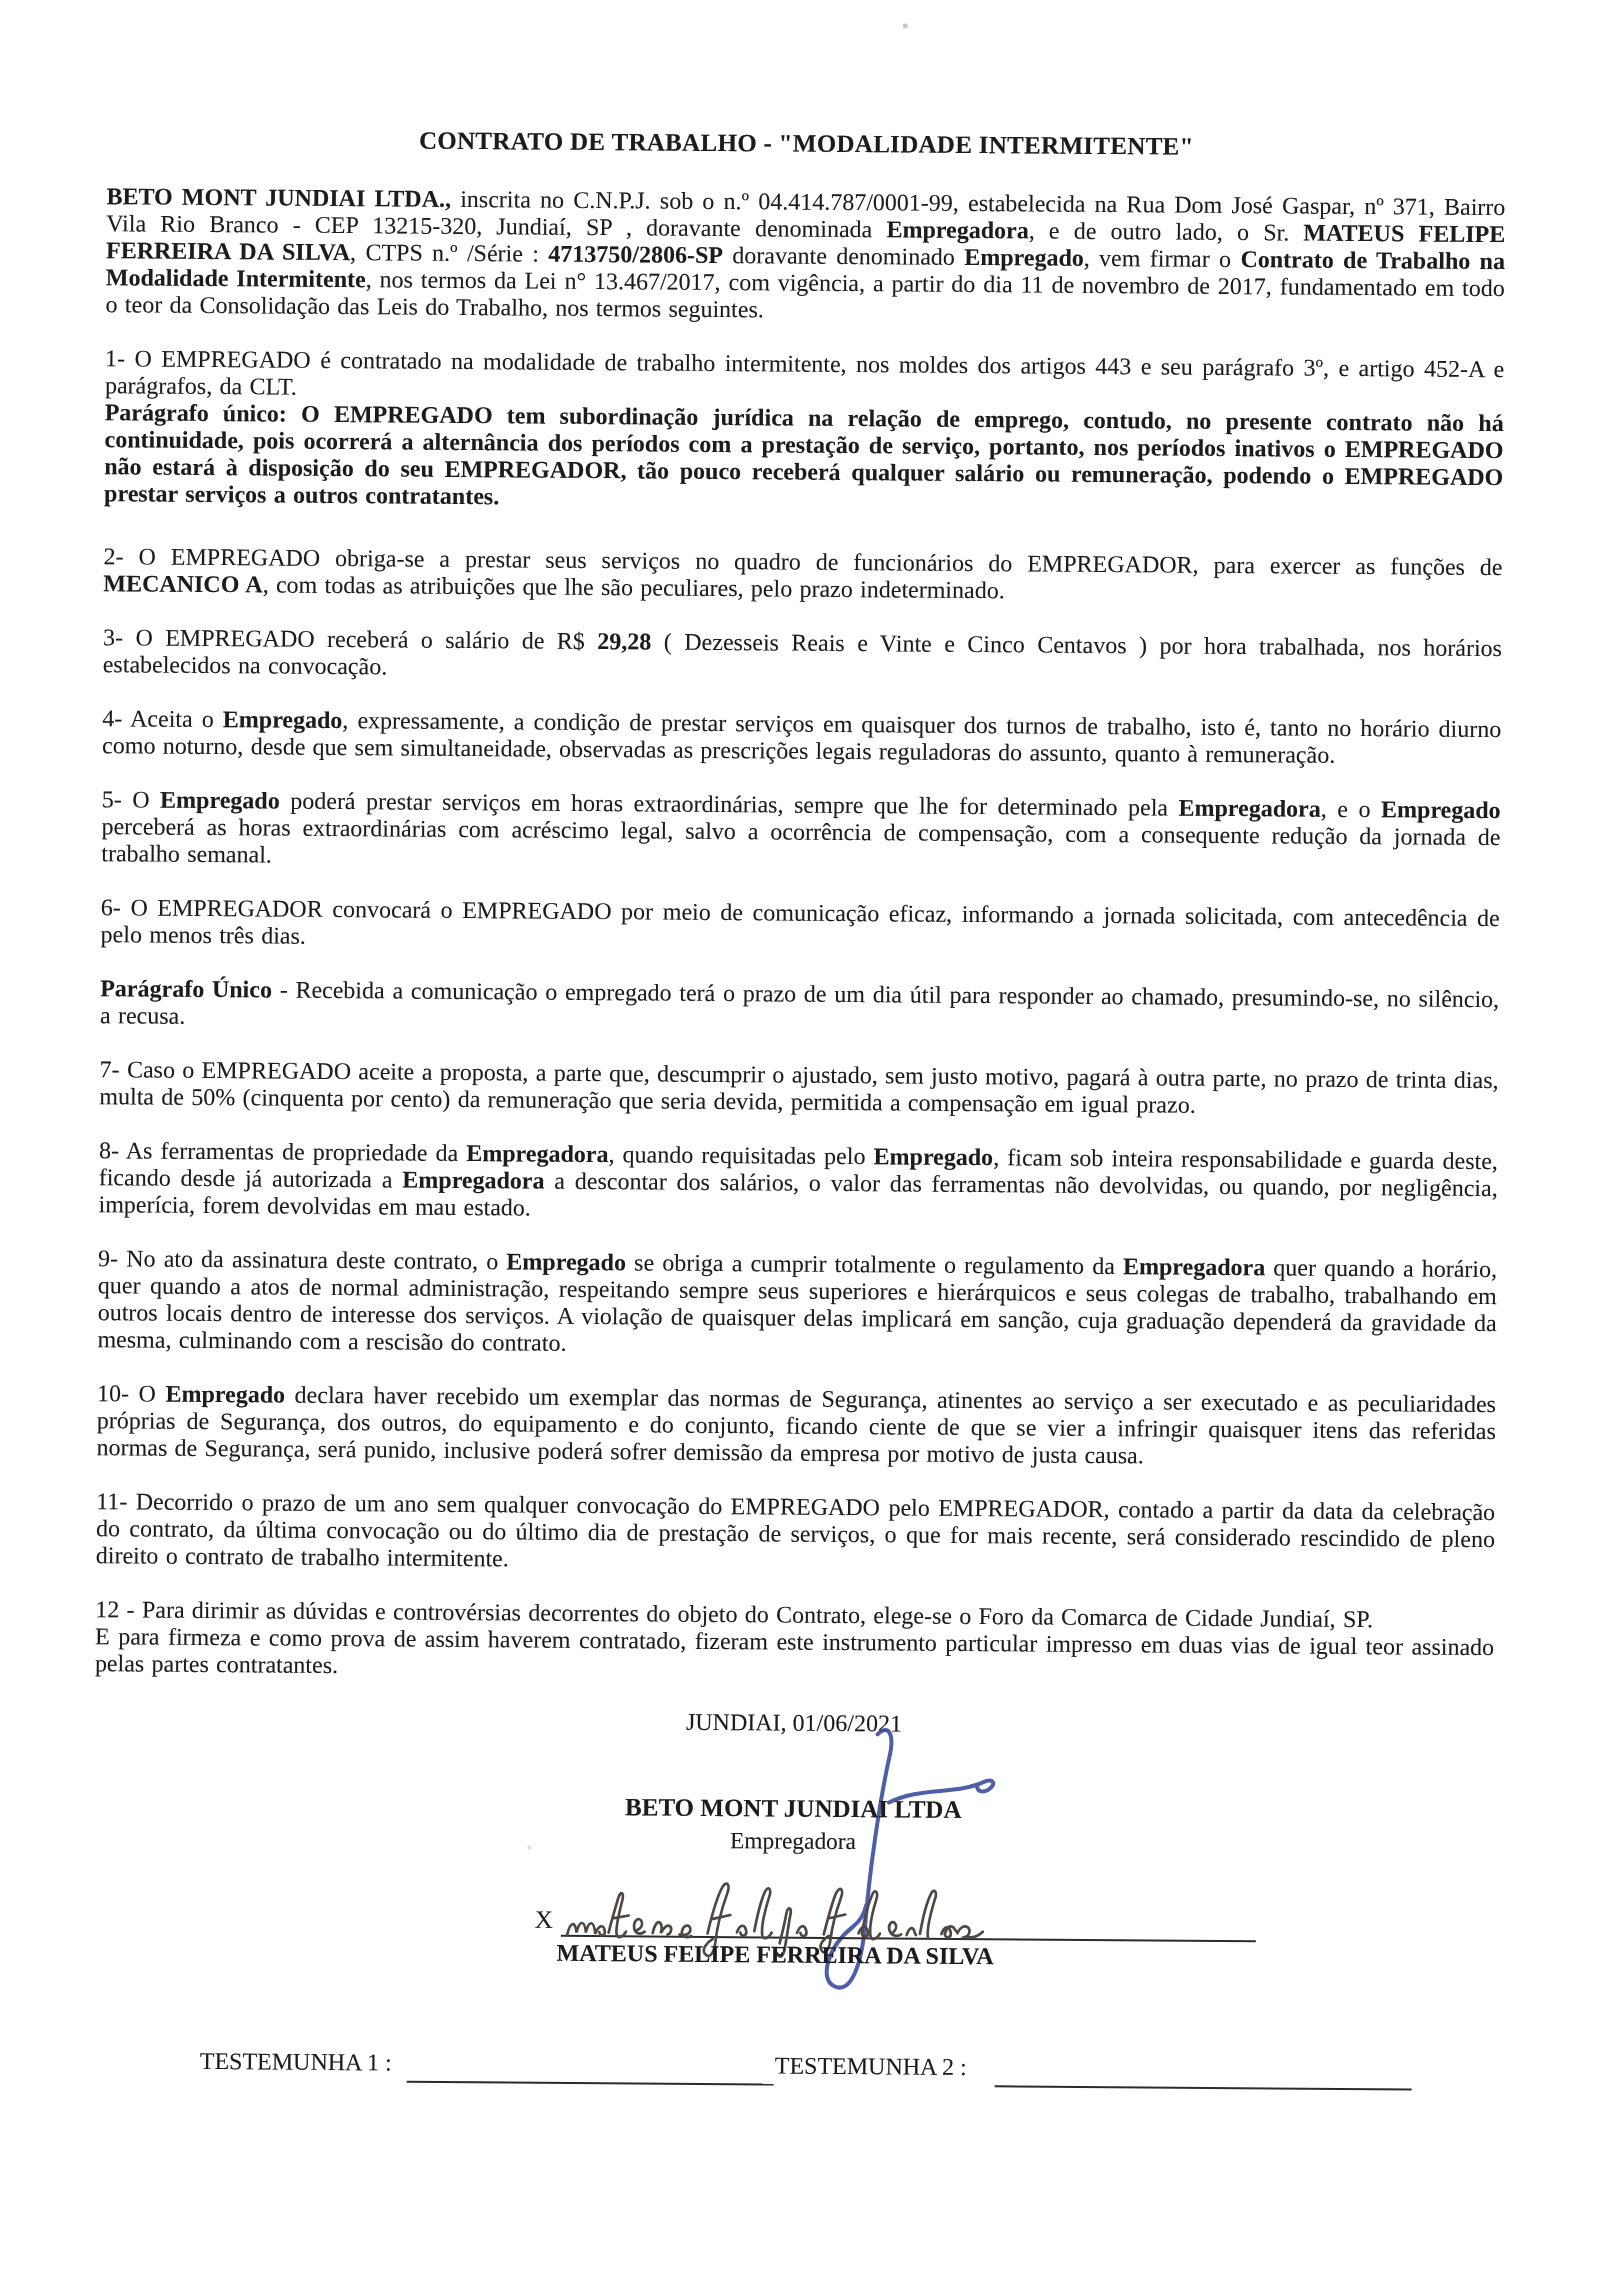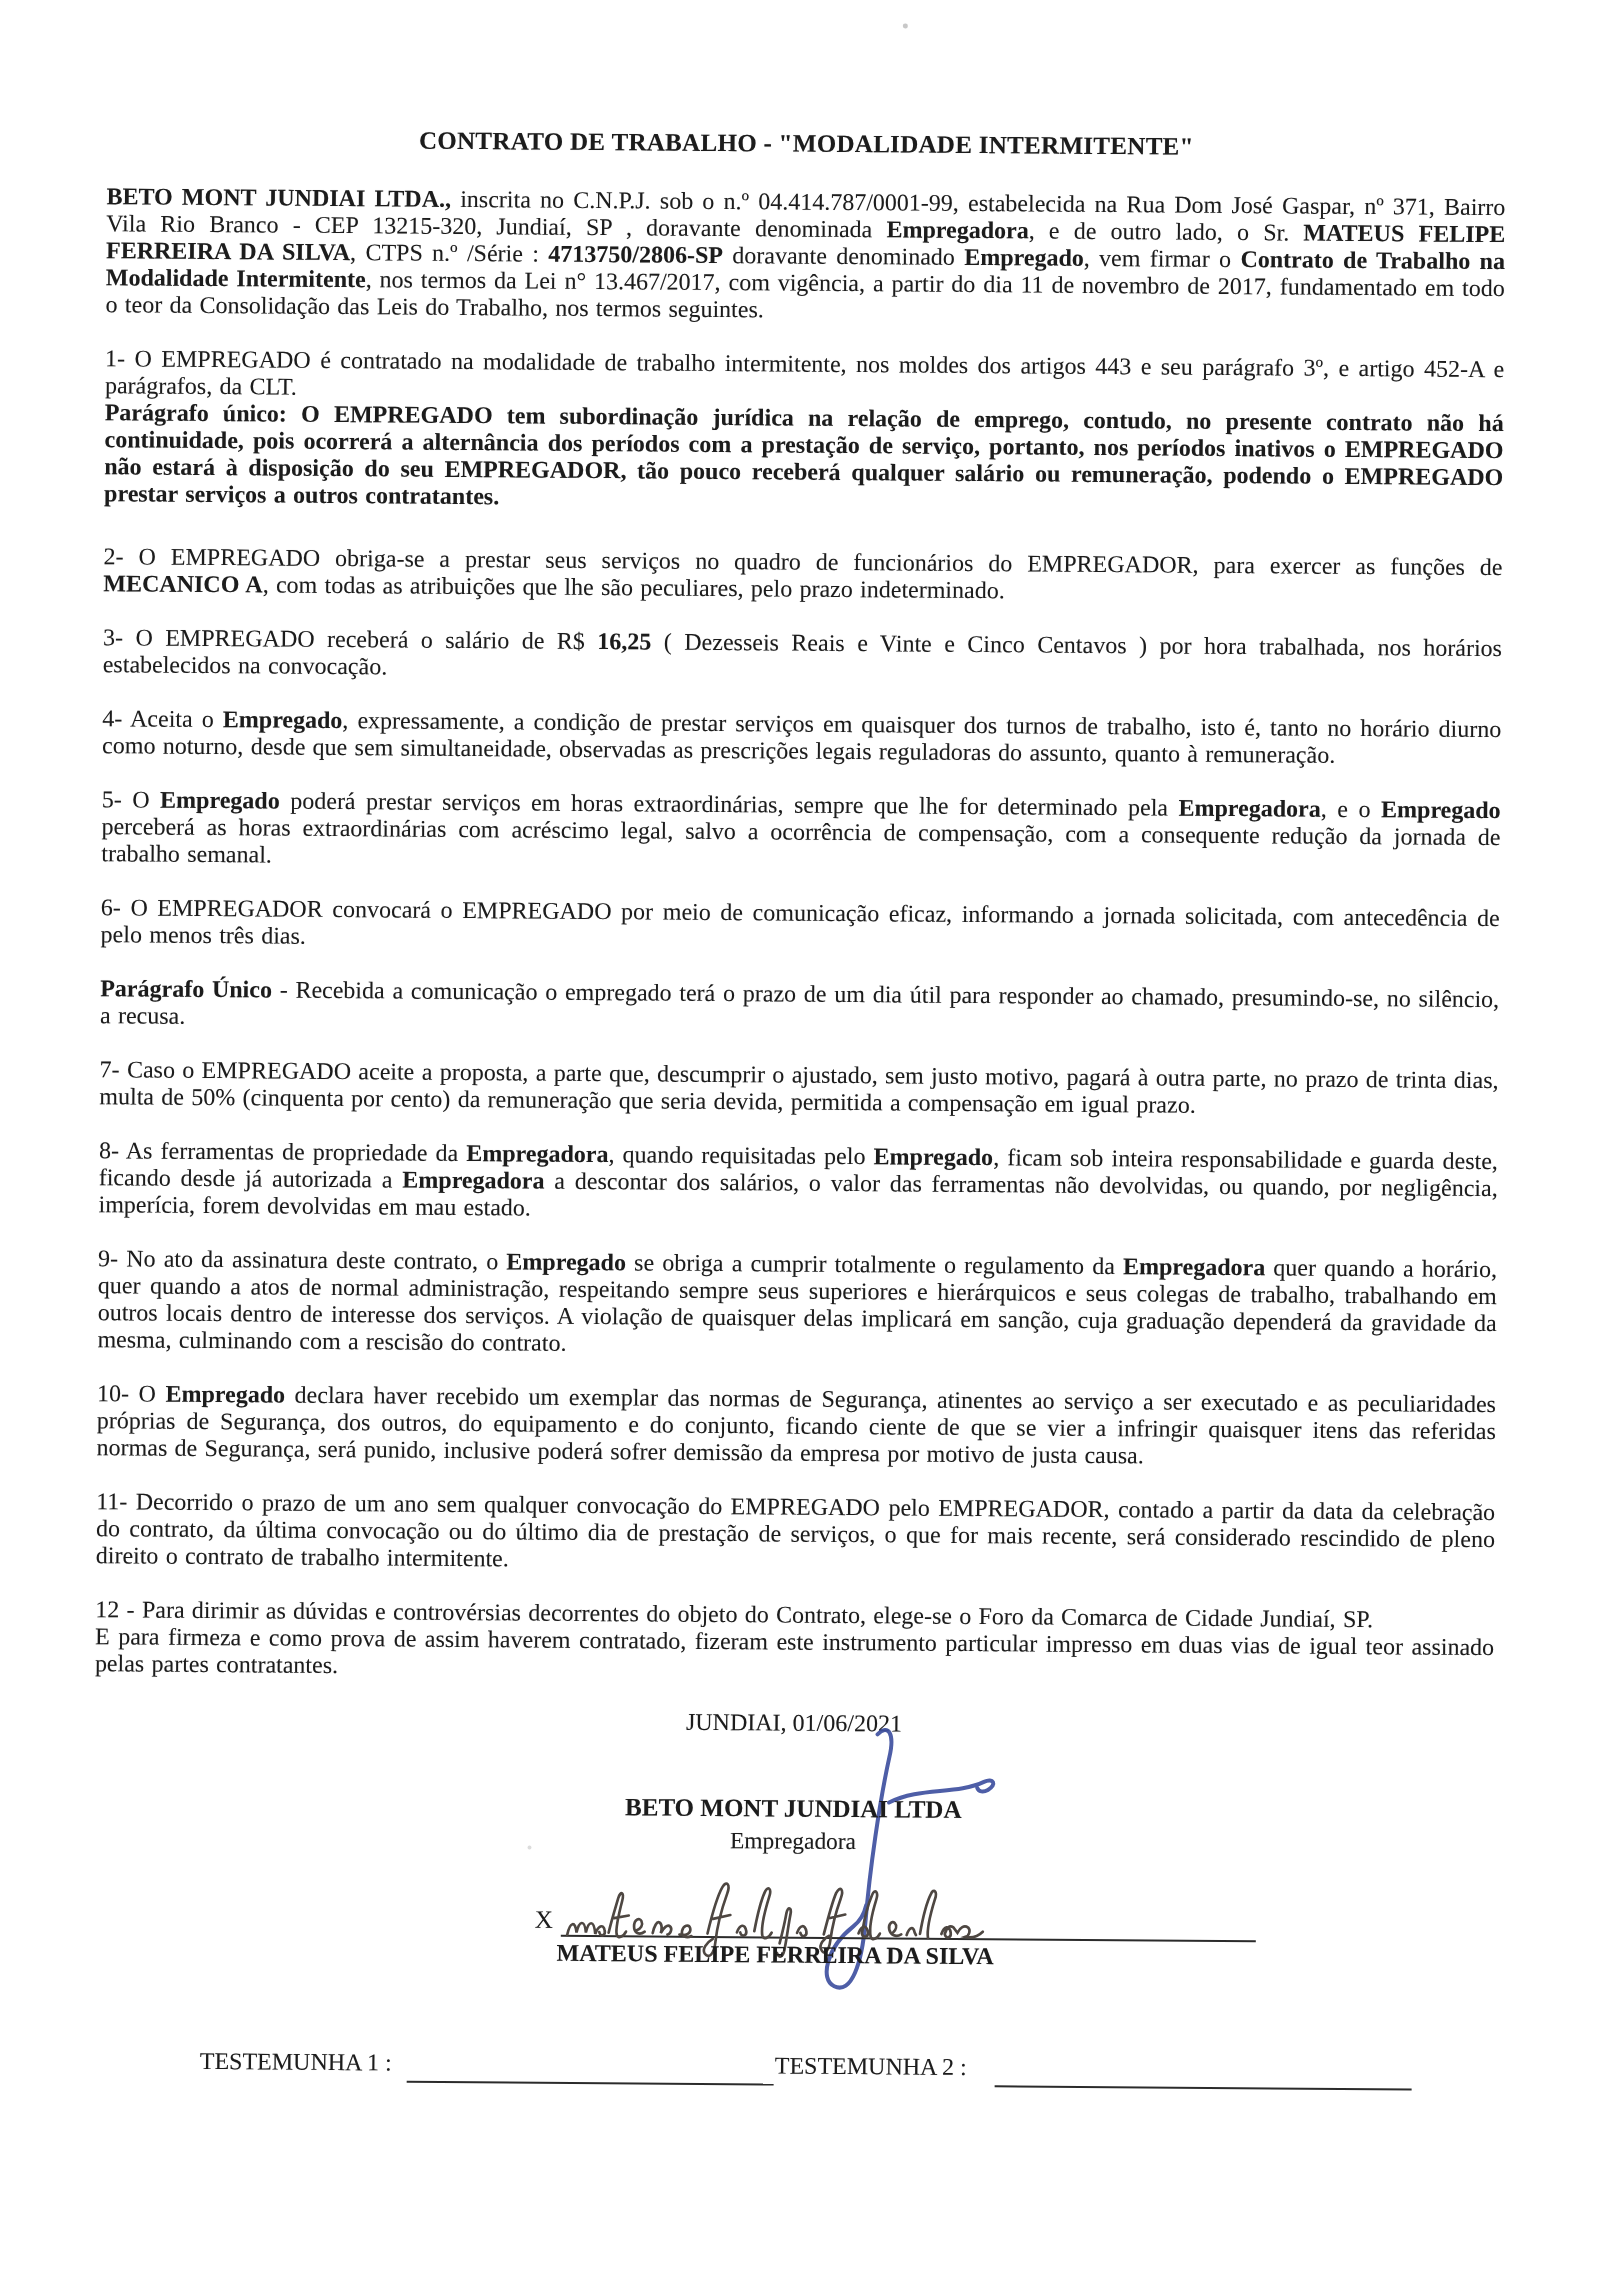--- a/index.html
+++ b/index.html
@@ -104,21 +104,21 @@
   <span class="speck speck-top"></span>
   <span class="speck speck-mid"></span>
 
   <div class="content">
     <h1 class="doc-title">CONTRATO DE TRABALHO - "MODALIDADE INTERMITENTE"</h1>
 
     <p class="para"><b>BETO MONT JUNDIAI LTDA.,</b> inscrita no C.N.P.J. sob o n.º 04.414.787/0001-99,  estabelecida na Rua Dom José Gaspar, nº 371, Bairro Vila Rio Branco - CEP 13215-320, Jundiaí, SP ,   doravante denominada <b>Empregadora</b>, e de outro lado, o Sr. <b>MATEUS FELIPE FERREIRA DA SILVA</b>, CTPS  n.º /Série : <b>4713750/2806-SP</b> doravante denominado <b>Empregado</b>,  vem firmar o <b>Contrato de Trabalho na Modalidade Intermitente</b>, nos termos da Lei n° 13.467/2017, com vigência, a partir do dia 11 de novembro de 2017, fundamentado em todo o teor da Consolidação das Leis do Trabalho, nos termos seguintes.</p>
     <p class="para tight">1- O EMPREGADO é contratado na modalidade de trabalho intermitente, nos moldes dos artigos 443 e seu parágrafo 3º, e artigo 452-A e parágrafos, da CLT.</p>
     <p class="para gap-lg"><b>Parágrafo único: O EMPREGADO tem subordinação jurídica na relação de emprego, contudo, no presente contrato não há continuidade, pois ocorrerá a alternância dos períodos com a prestação de serviço, portanto, nos períodos inativos o EMPREGADO não estará à disposição do seu EMPREGADOR, tão pouco receberá qualquer salário ou remuneração, podendo o EMPREGADO prestar serviços a outros contratantes.</b></p>
     <p class="para">2- O EMPREGADO obriga-se a prestar seus serviços no quadro de funcionários do EMPREGADOR, para exercer as funções de <b>MECANICO A</b>, com todas as atribuições que lhe são peculiares, pelo prazo indeterminado.</p>
-    <p class="para">3- O EMPREGADO receberá o salário de R$ <b>16,25</b> ( Dezesseis Reais  e Vinte e Cinco Centavos  ) por hora trabalhada, nos horários estabelecidos na convocação.</p>
+    <p class="para">3- O EMPREGADO receberá o salário de R$ <b>29,28</b> ( Dezesseis Reais  e Vinte e Cinco Centavos  ) por hora trabalhada, nos horários estabelecidos na convocação.</p>
     <p class="para">4- Aceita o <b>Empregado</b>, expressamente, a condição de prestar serviços em quaisquer dos turnos de trabalho, isto é, tanto no horário diurno como noturno, desde que sem simultaneidade, observadas as prescrições legais reguladoras do assunto, quanto à remuneração.</p>
     <p class="para">5- O <b>Empregado</b> poderá prestar serviços em horas extraordinárias, sempre que lhe for determinado pela <b>Empregadora</b>, e o <b>Empregado</b> perceberá as horas extraordinárias com acréscimo legal, salvo a ocorrência de compensação, com a consequente redução da jornada de trabalho semanal.</p>
     <p class="para">6- O EMPREGADOR convocará o EMPREGADO por meio de comunicação eficaz, informando a jornada solicitada, com antecedência de pelo menos três dias.</p>
     <p class="para"><b>Parágrafo Único</b> - Recebida a comunicação o empregado terá o prazo de um dia útil para responder ao chamado, presumindo-se, no silêncio, a recusa.</p>
     <p class="para">7- Caso o EMPREGADO aceite a proposta, a parte que, descumprir o ajustado,  sem justo motivo, pagará à outra parte, no prazo de trinta dias, multa de 50% (cinquenta por cento) da remuneração que seria devida, permitida a compensação em igual prazo.</p>
     <p class="para">8- As ferramentas de propriedade da <b>Empregadora</b>, quando requisitadas pelo <b>Empregado</b>, ficam sob inteira responsabilidade e guarda deste, ficando desde já autorizada a <b>Empregadora</b> a descontar dos salários, o valor das ferramentas não devolvidas, ou quando, por negligência, imperícia, forem devolvidas em mau estado.</p>
     <p class="para">9- No ato da assinatura deste contrato, o <b>Empregado</b> se obriga a cumprir totalmente o regulamento da <b>Empregadora</b> quer quando a horário, quer quando a atos de normal administração, respeitando sempre seus superiores e hierárquicos e seus colegas de trabalho, trabalhando em outros locais dentro de interesse dos serviços. A violação de quaisquer delas implicará em sanção, cuja graduação dependerá da gravidade da mesma, culminando com a rescisão do contrato.</p>
     <p class="para">10- O <b>Empregado</b> declara haver recebido um exemplar das normas de Segurança, atinentes ao serviço a ser executado e as peculiaridades próprias de Segurança, dos outros, do equipamento e do conjunto, ficando ciente de que se vier a infringir quaisquer itens das referidas normas de Segurança, será punido, inclusive poderá sofrer demissão da empresa por motivo de justa causa.</p>
     <p class="para">11- Decorrido o prazo de um ano sem qualquer convocação do EMPREGADO pelo EMPREGADOR, contado a partir da data da celebração do contrato, da última convocação ou do último dia de prestação de serviços, o que for mais recente, será considerado rescindido de pleno direito o contrato de trabalho intermitente.</p>
     <p class="para tight">12 - Para dirimir as dúvidas e controvérsias decorrentes do objeto do Contrato, elege-se o Foro da Comarca de Cidade Jundiaí, SP.</p>

